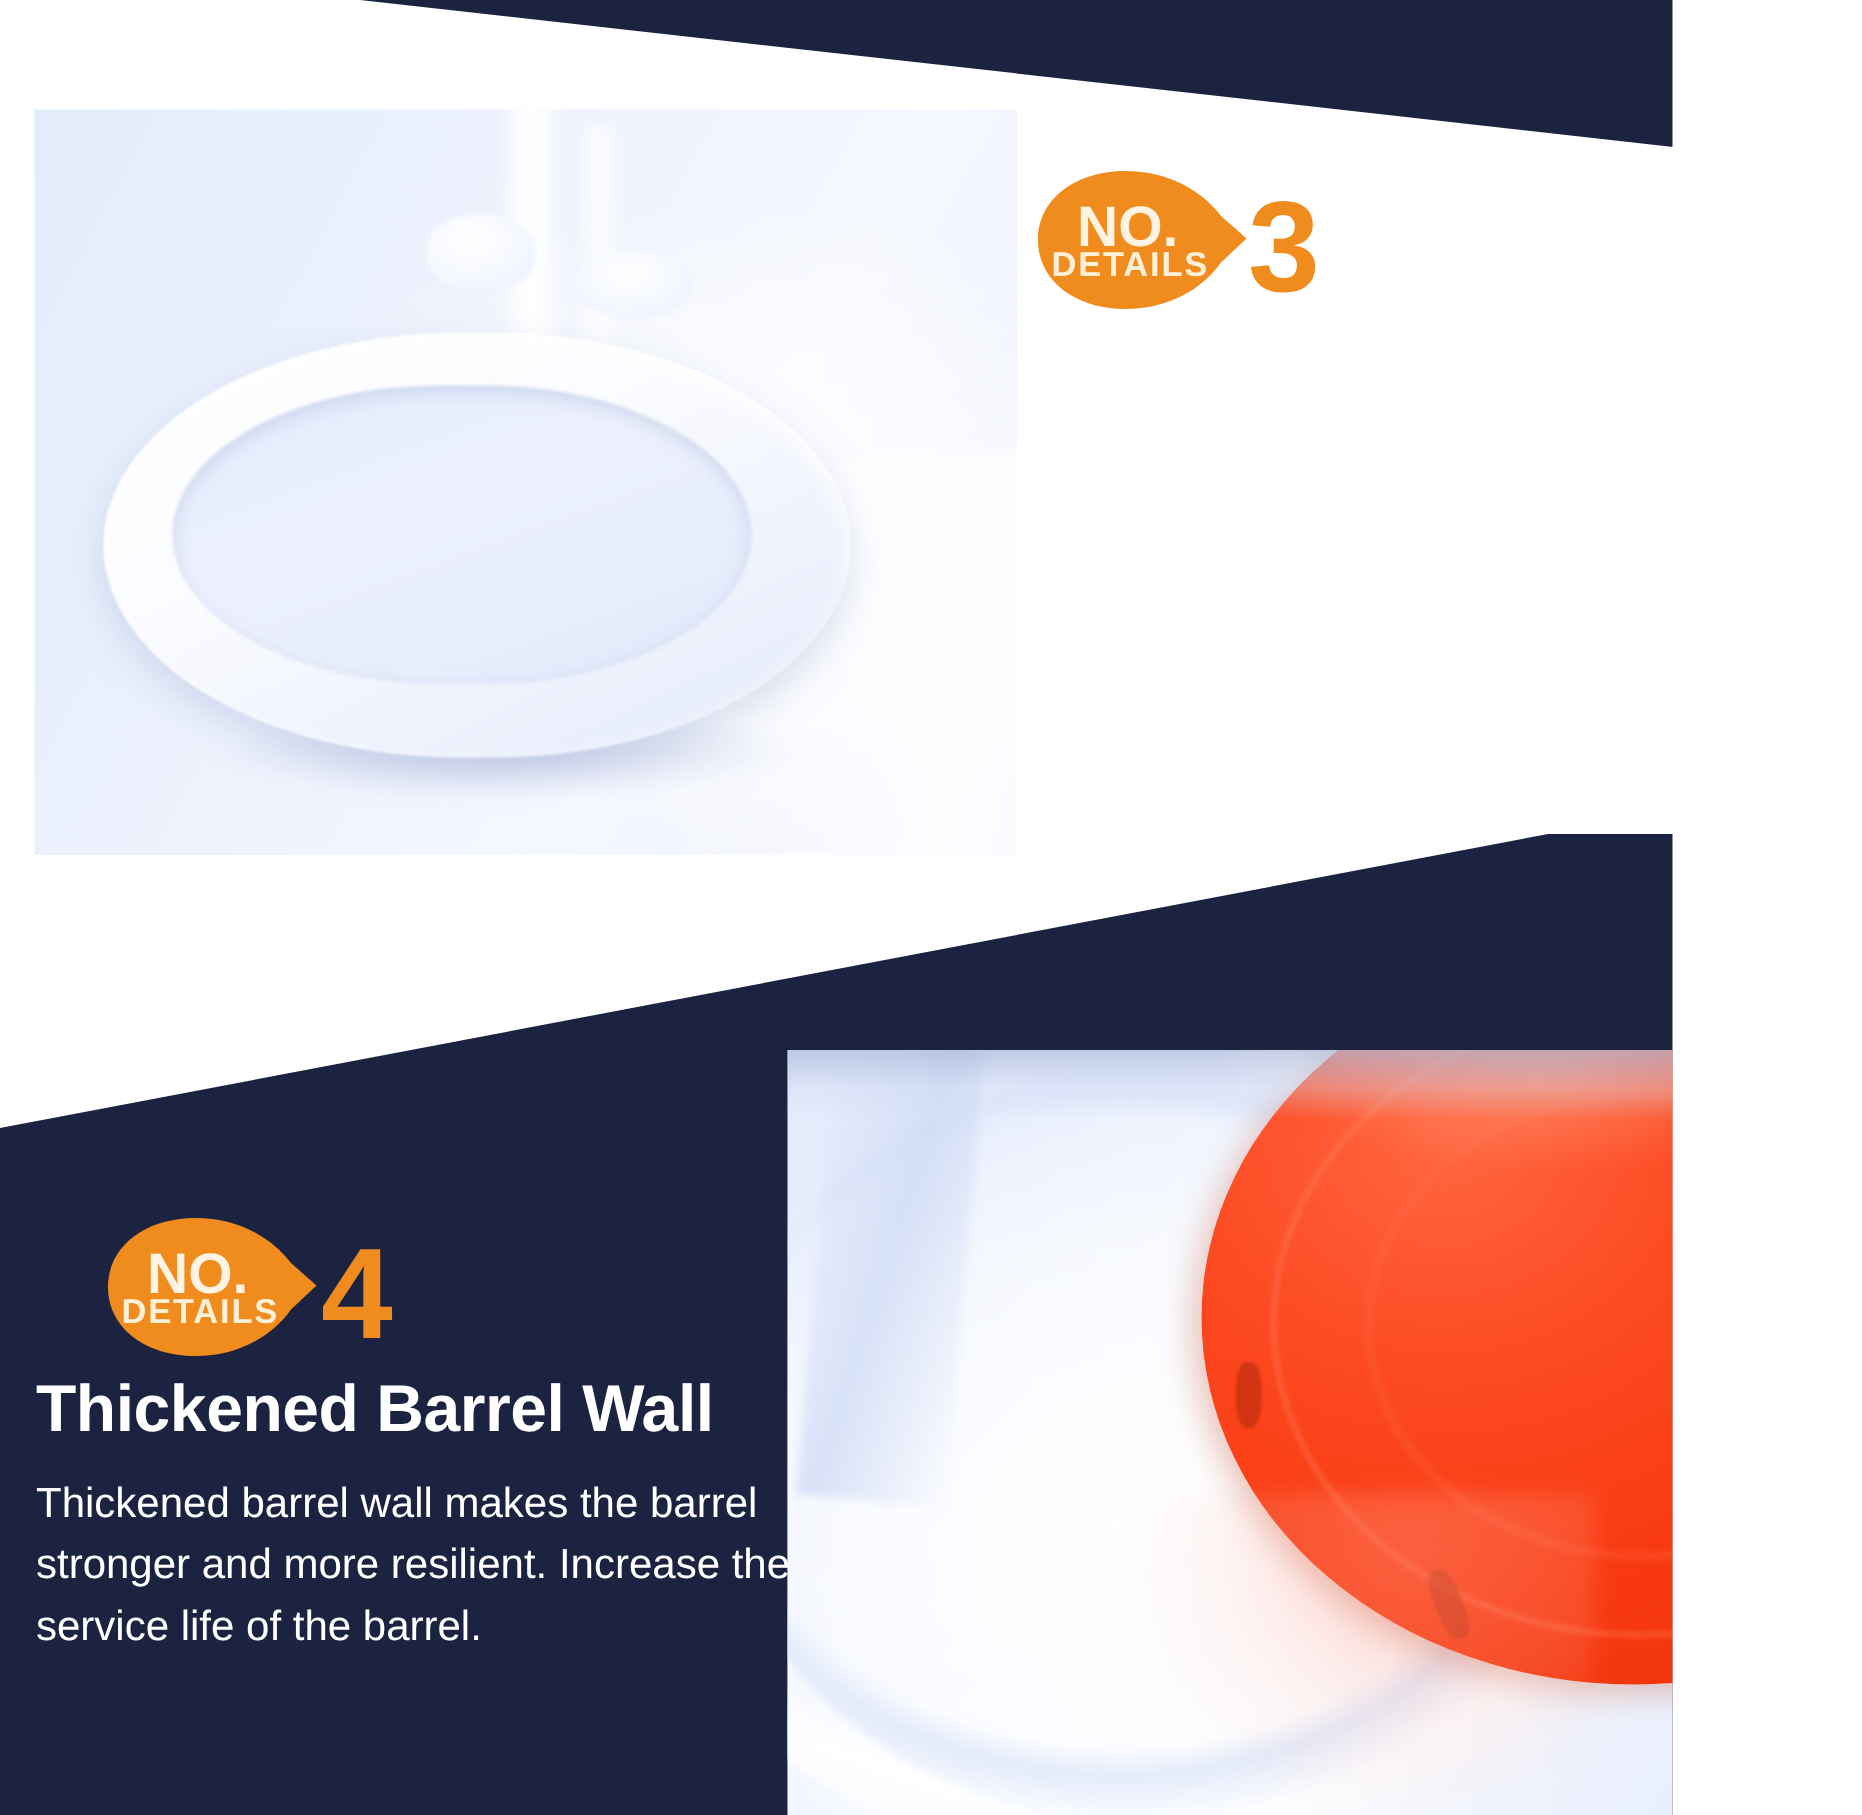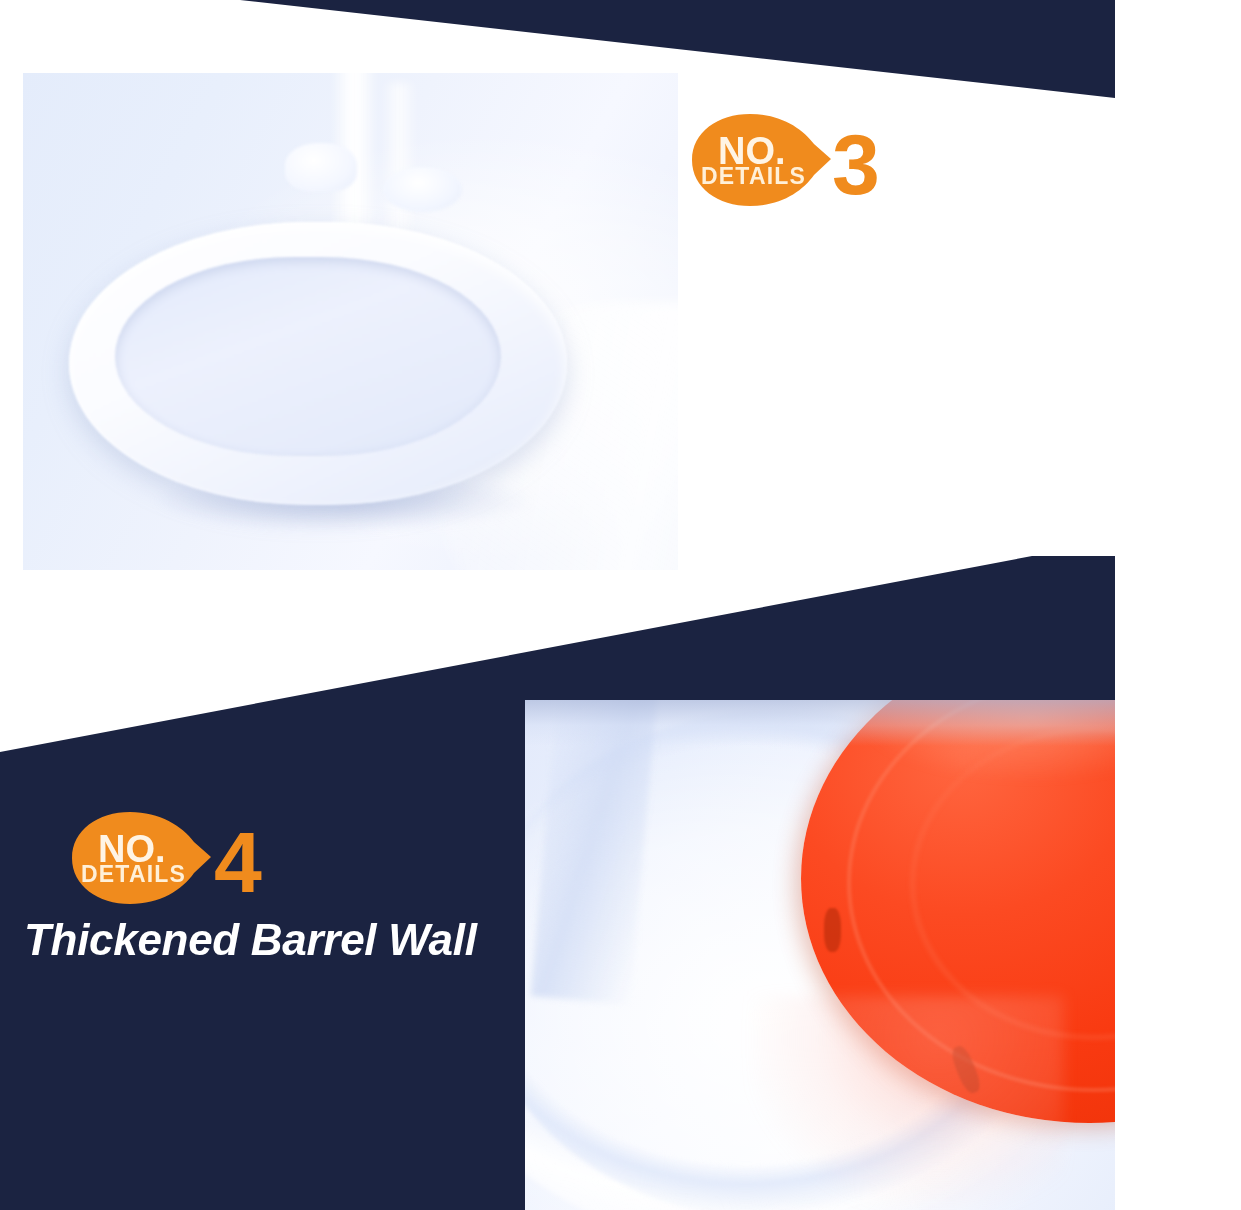--- a/index.html
+++ b/index.html
@@ -285,21 +285,20 @@
     line-height: 1.47;
     color: #1b1b1b;
     max-width: 530px;
   }
 
   #block-4 {
     position: absolute;
     left: 24px;
     top: 916px;
     width: 520px;
-    font-style: italic;
   }
   #heading-4 {
     margin: 0;
     font-size: 44px;
     font-weight: 700;
     line-height: 1.1;
     letter-spacing: -0.3px;
     color: #ffffff;
   }
   #body-4 {
@@ -363,15 +362,16 @@
     <svg class="badge-svg" viewBox="0 0 218 104" width="218" height="104">
       <path d="M4,52 C4,24 30,6 62,6 C92,6 114,20 126,36 L143,51 L126,67 C114,84 92,98 62,98 C30,98 4,80 4,52 Z" fill="#F08B1D"></path>
       <text x="30" y="56" font-family="'Liberation Sans', sans-serif" font-size="38" font-weight="700" fill="#FFF4E4">NO.</text>
       <text x="13" y="76" font-family="'Liberation Sans', sans-serif" font-size="23" font-weight="700" fill="#FFF0D8" letter-spacing="1.2">DETAILS</text>
       <text x="146" y="86" font-family="'Liberation Sans', sans-serif" font-size="86" font-weight="700" fill="#F08B1D">4</text>
     </svg>
   </div>
 
   <div id="block-4">
     <h2 id="heading-4">Thickened Barrel Wall</h2>
+    <p id="body-4">Thickened barrel wall makes the barrel stronger and more resilient. Increase the service life of the barrel.</p>
   </div>
 
 </div>
 
 </body></html>

